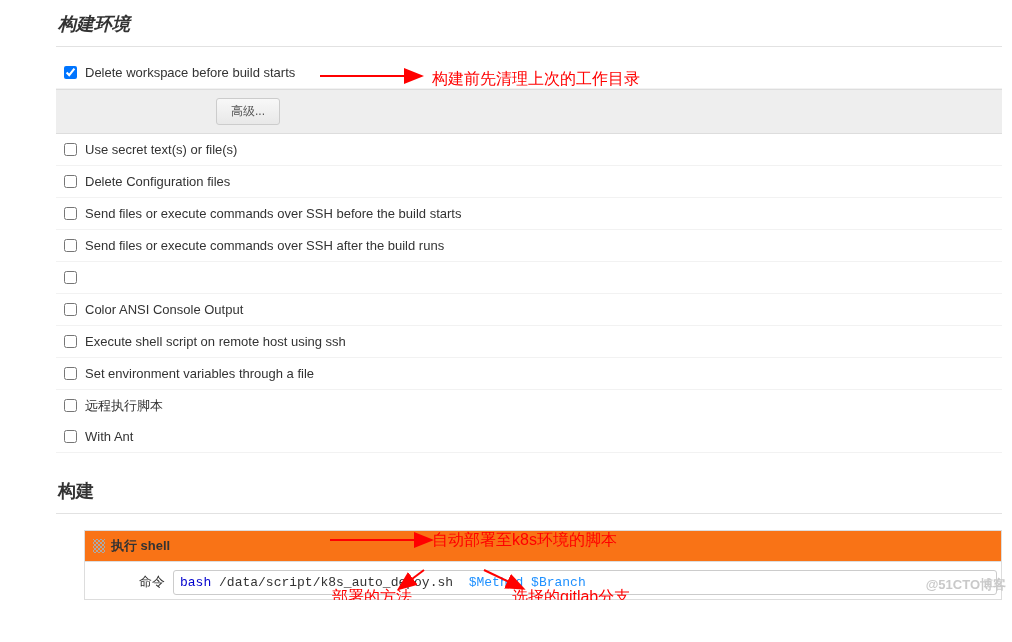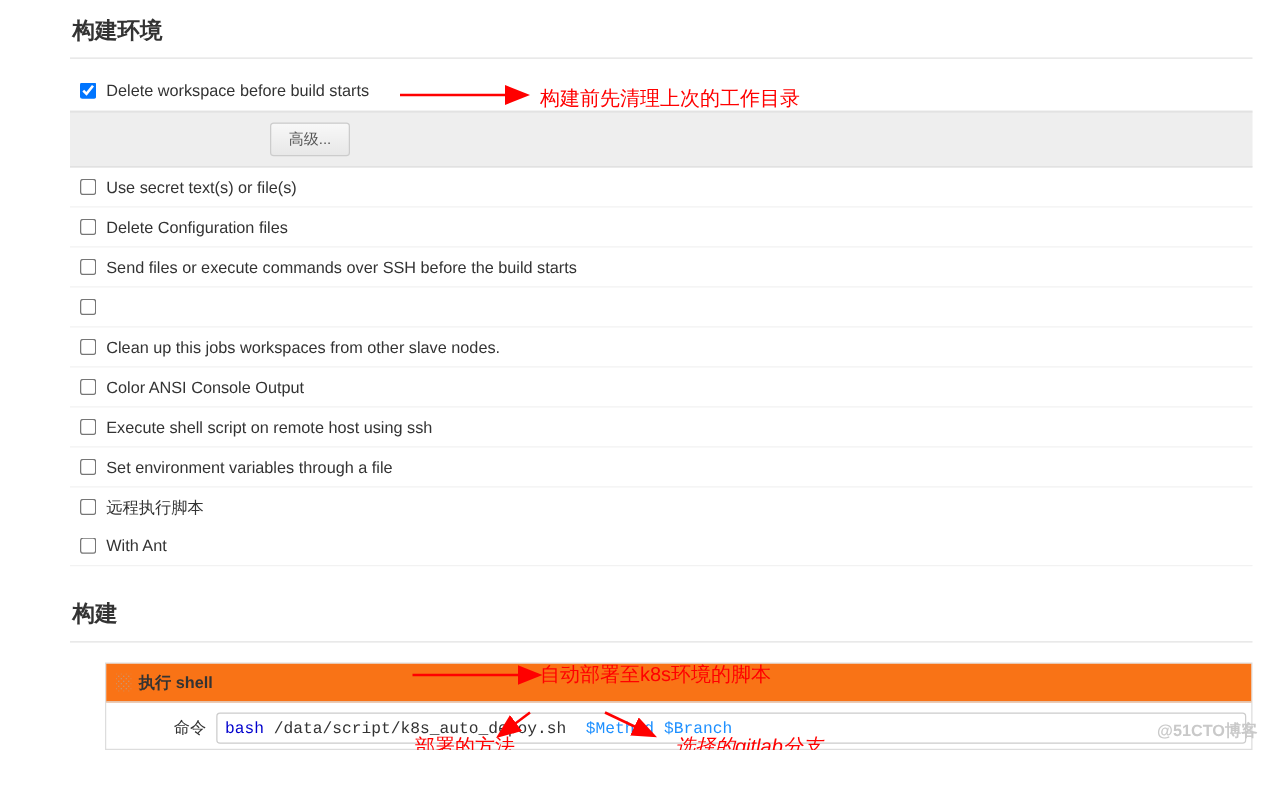--- a/index.html
+++ b/index.html
@@ -12,21 +12,21 @@
     width: 1012px;
     position: relative;
   }
   .section { margin-left: 56px; margin-right: 10px; }
   .section-title {
     font-size: 18px;
     font-weight: bold;
     padding: 8px 0 10px 2px;
     border-bottom: 1px solid #e2e2e2;
   }
-  #build-env-title { margin-top: 4px; }
+  #build-env-title { margin-top: 4px; font-style: italic; }
   .checkbox-rows { margin-top: 10px; }
   .cb-row {
     padding: 6px 4px;
     display: flex;
     align-items: center;
     border-bottom: 1px solid #f2f2f2;
   }
   .cb-row input[type=checkbox] { margin-right: 8px; }
   .adv-row {
     background: #eee;
@@ -133,24 +133,24 @@
     <div class="cb-row">
       <input type="checkbox" style="">
       <span>Delete Configuration files</span>
     </div>
     <div class="cb-row">
       <input type="checkbox" style="">
       <span>Send files or execute commands over SSH before the build starts</span>
     </div>
     <div class="cb-row">
       <input type="checkbox" style="">
-    </div>
-    <div class="cb-row">
-      <input type="checkbox" style="">
-      <span>Clean up this jobs workspaces from other slave nodes.</span>
+      <span>Send files or execute commands over SSH after the build runs</span>
+    </div>
+    <div class="cb-row">
+      <input type="checkbox" style="">
     </div>
     <div class="cb-row">
       <input type="checkbox" style="">
       <span>Color ANSI Console Output</span>
     </div>
     <div class="cb-row">
       <input type="checkbox" style="">
       <span>Execute shell script on remote host using ssh</span>
     </div>
     <div class="cb-row">
@@ -179,21 +179,21 @@
     <div class="build-step-body">
       <div class="cmd-label">命令</div>
       <div class="cmd-text"><span class="cmd-kw">bash</span> <span>/data/script/k8s_auto_depoy.sh</span>  <span class="cmd-var">$Method</span> <span class="cmd-var">$Branch</span></div>
     </div>
   </div>
 </div>
 
 <span class="annotation" style="left:432px; top:69px;">构建前先清理上次的工作目录</span>
 <span class="annotation" style="left:432px; top:530px;">自动部署至k8s环境的脚本</span>
 <span class="annotation" style="left:332px; top:587px;">部署的方法</span>
-<span class="annotation" style="left:540px; top:587px;font-style:italic;">选择的gitlab分支</span>
+<span class="annotation" style="left:512px; top:587px;">选择的gitlab分支</span>
 
 <svg class="arrow" style="left:320px; top:64px;" width="110" height="24">
   <defs>
       <marker id="ah1" markerWidth="10" markerHeight="10" refX="8" refY="4" orient="auto">
         <path d="M0,0 L10,4 L0,8 Z" fill="#f00"></path>
       </marker>
     </defs>
   <line x1="0" y1="12" x2="100" y2="12" stroke="#f00" stroke-width="2" marker-end="url(#ah1)"></line>
 </svg>
 

